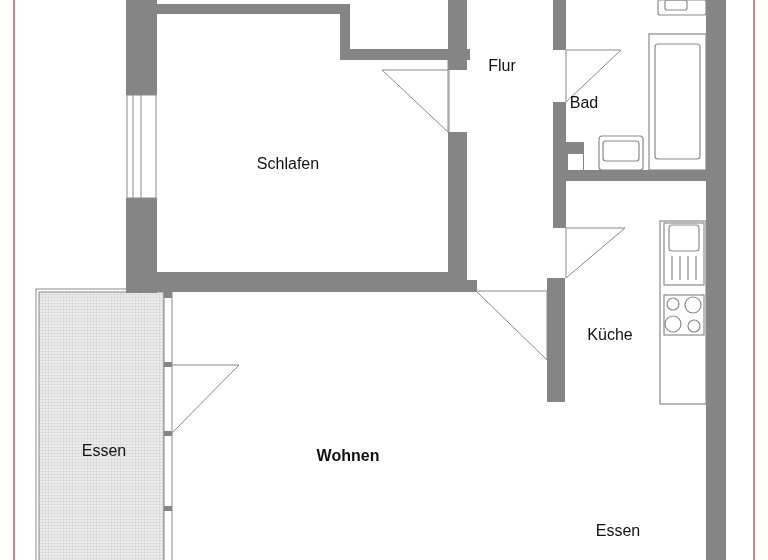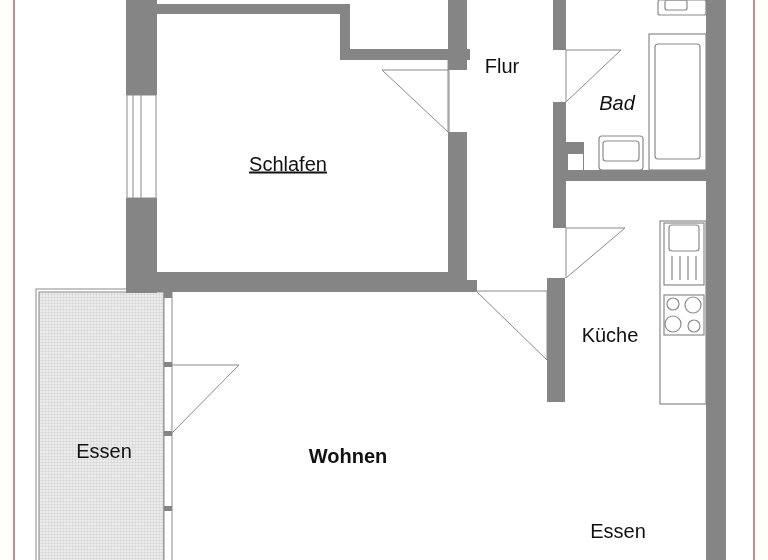--- a/index.html
+++ b/index.html
@@ -2,21 +2,21 @@
 <html><head>
   <meta charset="utf-8">
   <style>
     html, body { margin: 0; padding: 0; background: #ffffff; }
     body { width: 768px; height: 560px; overflow: hidden; position: relative; font-family: "Liberation Sans", sans-serif; }
     .page-bg { position: absolute; left: 0; top: 0; width: 768px; height: 560px; background: #fffefa; }
     .sheet { position: absolute; left: 15px; top: 0; width: 738px; height: 560px; background: #ffffff; }
     .frame-left { position: absolute; left: 13px; top: 0; width: 2px; height: 560px; background: #c98b93; }
     .frame-right { position: absolute; left: 753px; top: 0; width: 2px; height: 560px; background: #c98b93; }
     svg.plan { position: absolute; left: 0; top: 0; }
-    .room-label { position: absolute; font-family: "Liberation Sans", sans-serif; font-size: 20px; color: #111111; white-space: nowrap; transform: translate(-50%, -50%); }
+    .room-label { position: absolute; font-family: "Liberation Sans", sans-serif; font-size: 16px; color: #111111; white-space: nowrap; transform: translate(-50%, -50%); }
   </style>
 </head>
 <body>
 
 <div class="page-bg"></div>
 <div class="sheet"></div>
 <div class="frame-left"></div>
 <div class="frame-right"></div>
 
 <svg class="plan" width="768" height="560" viewBox="0 0 768 560">
@@ -134,19 +134,19 @@
     <g>
       <rect x="664" y="295" width="40" height="40"></rect>
       <circle cx="673" cy="304" r="6"></circle>
       <circle cx="693" cy="305" r="8"></circle>
       <circle cx="673" cy="324" r="8"></circle>
       <circle cx="694" cy="326" r="6"></circle>
     </g>
   </g>
 </svg>
 
-<div class="room-label" style="left:288px; top:164px;text-decoration:underline;">Schlafen</div>
+<div class="room-label" style="left:288px; top:164px;">Schlafen</div>
 <div class="room-label" style="left:502px; top:66px;">Flur</div>
-<div class="room-label" style="left:617px; top:103px;font-style:italic;">Bad</div>
+<div class="room-label" style="left:584px; top:103px;">Bad</div>
 <div class="room-label" style="left:610px; top:335px;">Küche</div>
 <div class="room-label" style="left:104px; top:451px;">Essen</div>
 <div class="room-label" style="left:348px; top:456px;font-weight:bold;">Wohnen</div>
 <div class="room-label" style="left:618px; top:503px;margin-top:28px;">Essen</div>
 
 </body></html>

